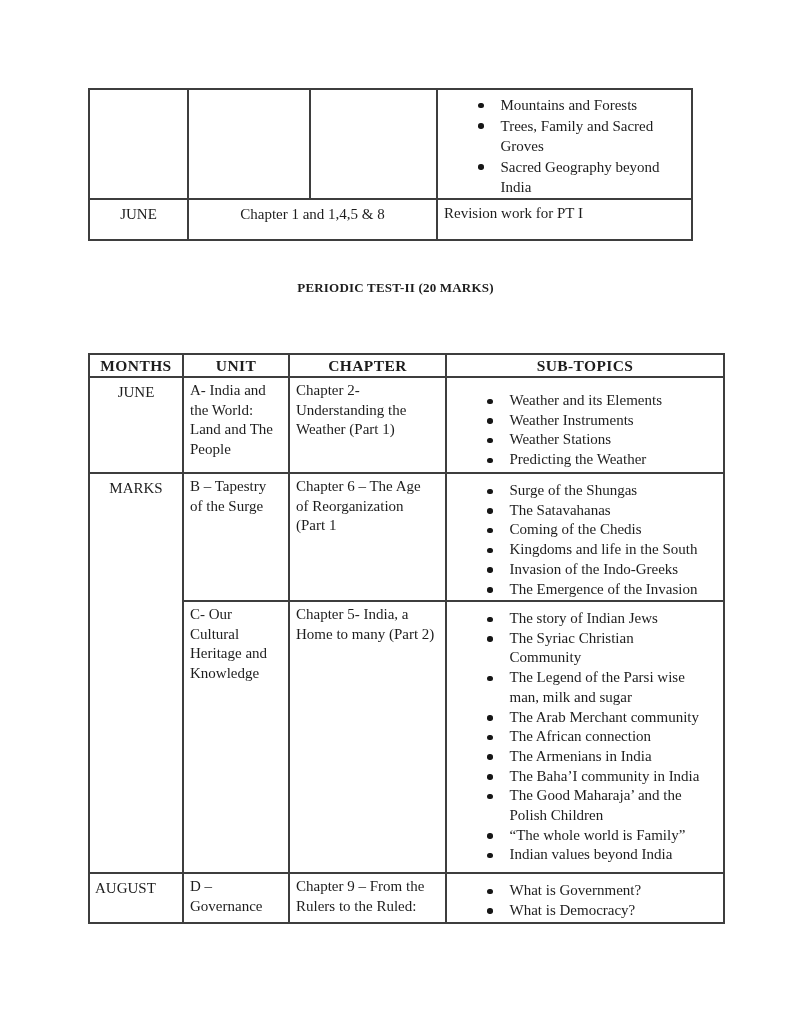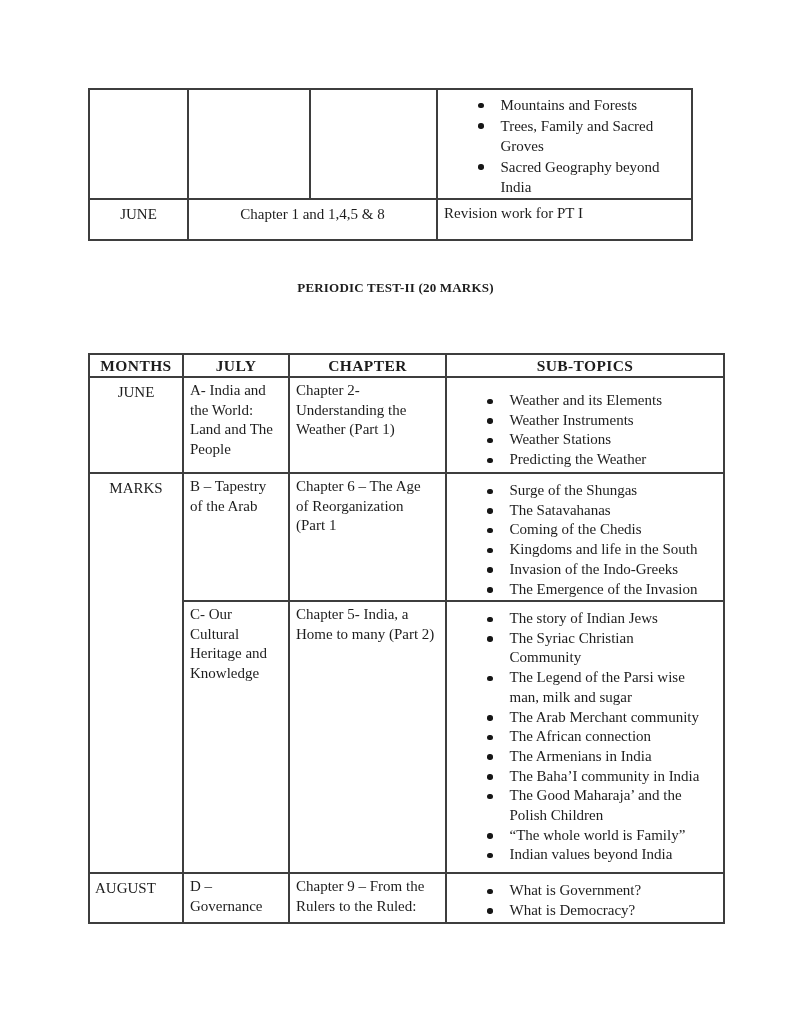--- a/index.html
+++ b/index.html
@@ -109,21 +109,21 @@
 <table class="main-table">
   <colgroup>
     <col style="width:94px">
       <col style="width:106px">
       <col style="width:157px">
       <col style="width:278px">
   </colgroup>
   <tbody>
       <tr style="height:23px">
     <td class="hdr">MONTHS</td>
-    <td class="hdr">JULY</td>
+    <td class="hdr">UNIT</td>
     <td class="hdr">CHAPTER</td>
     <td class="hdr">SUB-TOPICS</td>
   </tr>
 
   <tr style="height:96px">
     <td class="month-cell">
       <div class="cell-text">JUNE</div>
     </td>
     <td>
       <div class="cell-text">A- India and
@@ -157,21 +157,21 @@
           </div>
     </td>
   </tr>
 
   <tr style="height:128px">
     <td class="month-cell" rowspan="2">
       <div class="cell-text">MARKS</div>
     </td>
     <td>
       <div class="cell-text">B – Tapestry
-of the Arab</div>
+of the Surge</div>
     </td>
     <td>
       <div class="cell-text">Chapter 6 – The Age
 of Reorganization
 (Part 1</div>
     </td>
     <td class="no-pad">
       <div class="bullets">
             <div class="bullet-row">
               <span class="dot"></span>

